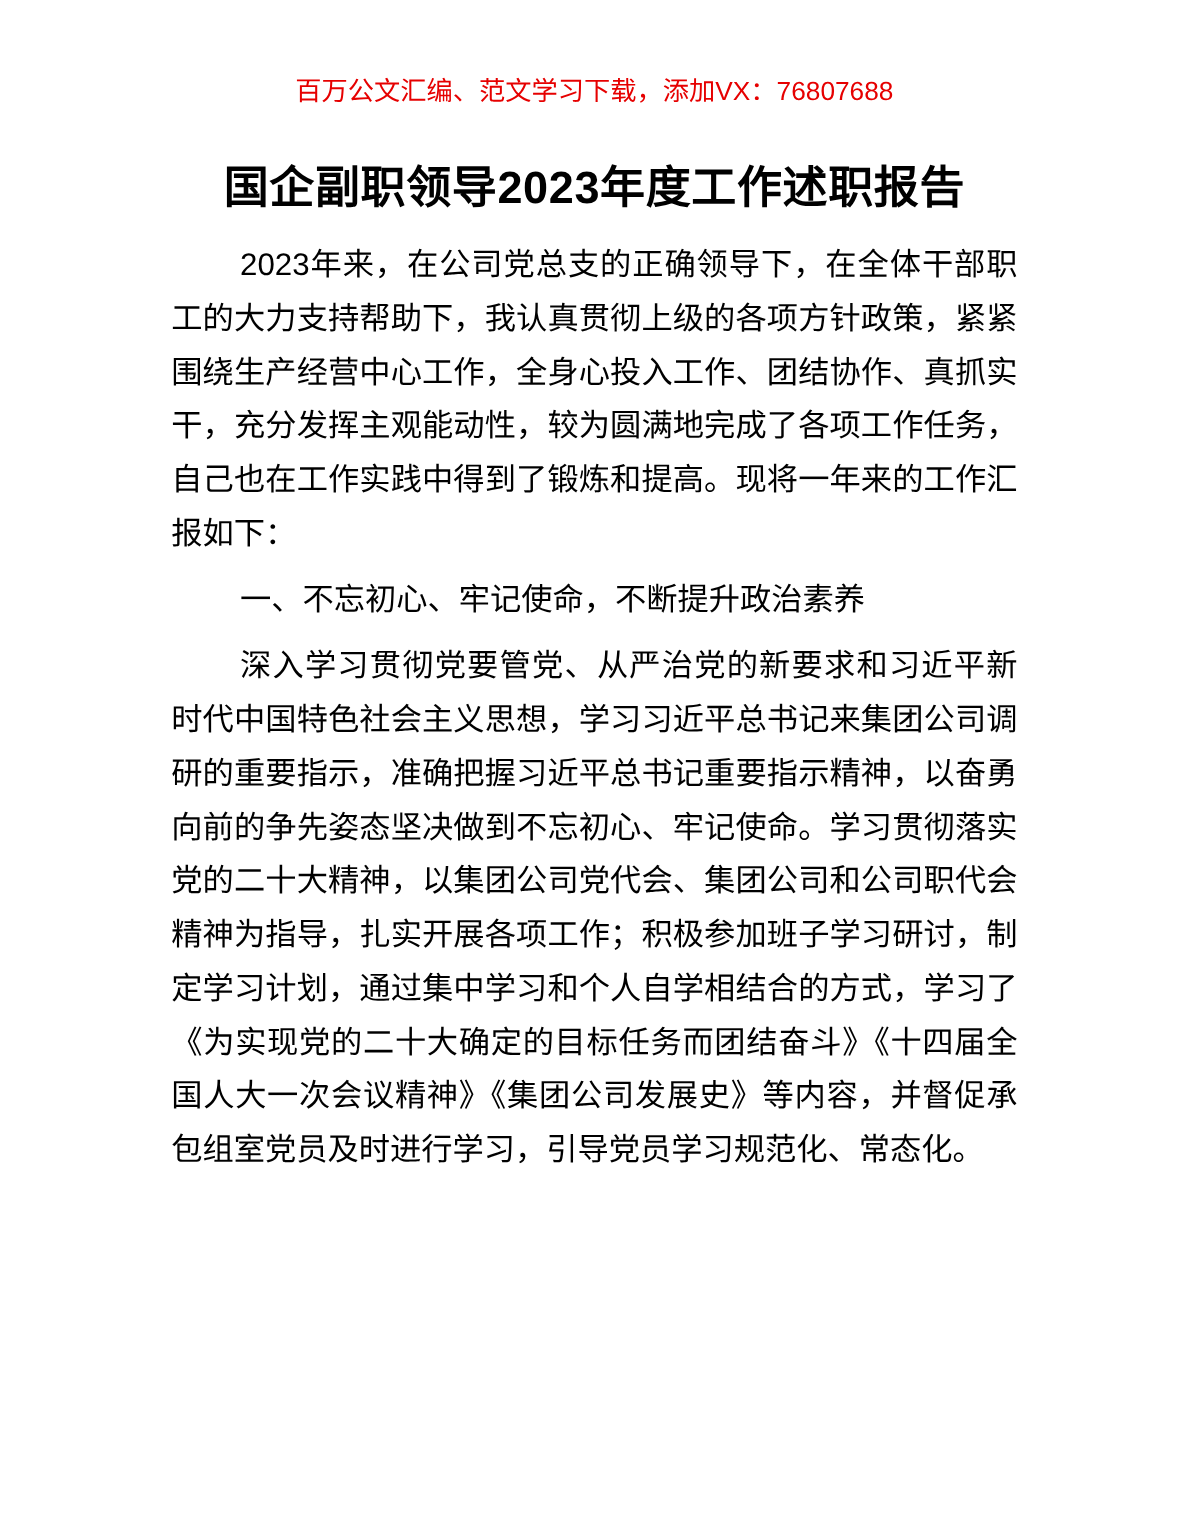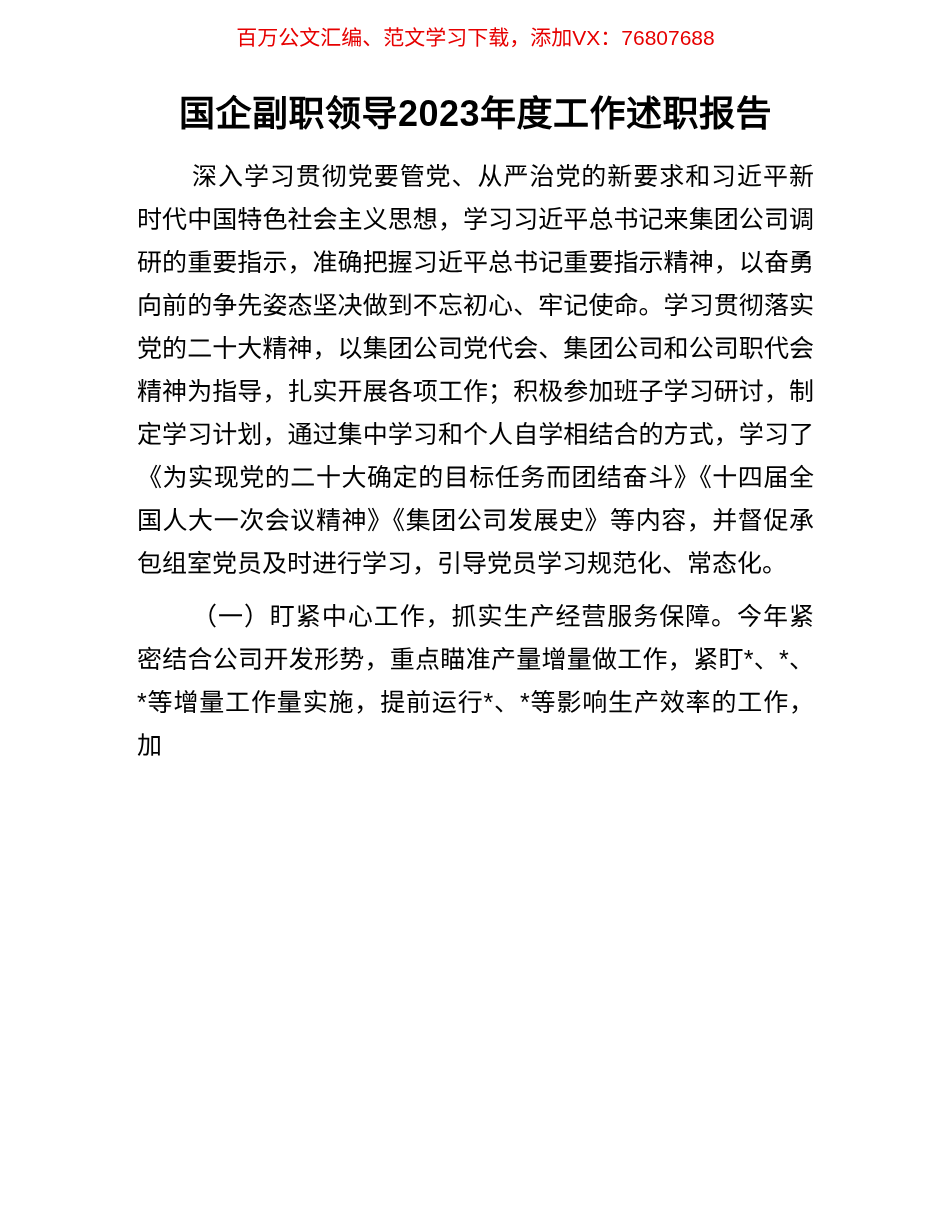--- a/index.html
+++ b/index.html
@@ -11,21 +11,21 @@
   body {
     width: 950px;
     height: 1230px;
     overflow: hidden;
     color: #000000;
   }
   .page {
     box-sizing: border-box;
     width: 950px;
     height: 1230px;
-    padding: 22px 136px 0 137px;
+    padding: 58px 136px 0 137px;
     background: #ffffff;
   }
   .promo {
     font-size: 21px;
     line-height: 32px;
     text-align: center;
     color: #e60000;
     white-space: nowrap;
   }
   .doc-title {
@@ -54,22 +54,23 @@
 <body>
 
 <div class="page">
 
   <div class="promo">百万公文汇编、范文学习下载，添加VX：76807688</div>
 
   <h1 class="doc-title">国企副职领导2023年度工作述职报告</h1>
 
   <div class="content">
 
+    <p>2023年来，在公司党总支的正确领导下，在全体干部职工的大力支持帮助下，我认真贯彻上级的各项方针政策，紧紧围绕生产经营中心工作，全身心投入工作、团结协作、真抓实干，充分发挥主观能动性，较为圆满地完成了各项工作任务，自己也在工作实践中得到了锻炼和提高。现将一年来的工作汇报如下：</p>
 
+    <p class="section-heading">一、不忘初心、牢记使命，不断提升政治素养</p>
 
     <p>深入学习贯彻党要管党、从严治党的新要求和习近平新时代中国特色社会主义思想，学习习近平总书记来集团公司调研的重要指示，准确把握习近平总书记重要指示精神，以奋勇向前的争先姿态坚决做到不忘初心、牢记使命。学习贯彻落实党的二十大精神，以集团公司党代会、集团公司和公司职代会精神为指导，扎实开展各项工作；积极参加班子学习研讨，制定学习计划，通过集中学习和个人自学相结合的方式，学习了《为实现党的二十大确定的目标任务而团结奋斗》《十四届全国人大一次会议精神》《集团公司发展史》等内容，并督促承包组室党员及时进行学习，引导党员学习规范化、常态化。</p>
 
 
-    <p>（一）盯紧中心工作，抓实生产经营服务保障。今年紧密结合公司开发形势，重点瞄准产量增量做工作，紧盯*、*、*等增量工作量实施，提前运行*、*等影响生产效率的工作，加</p>
 
   </div>
 
 </div>
 
 </body></html>

